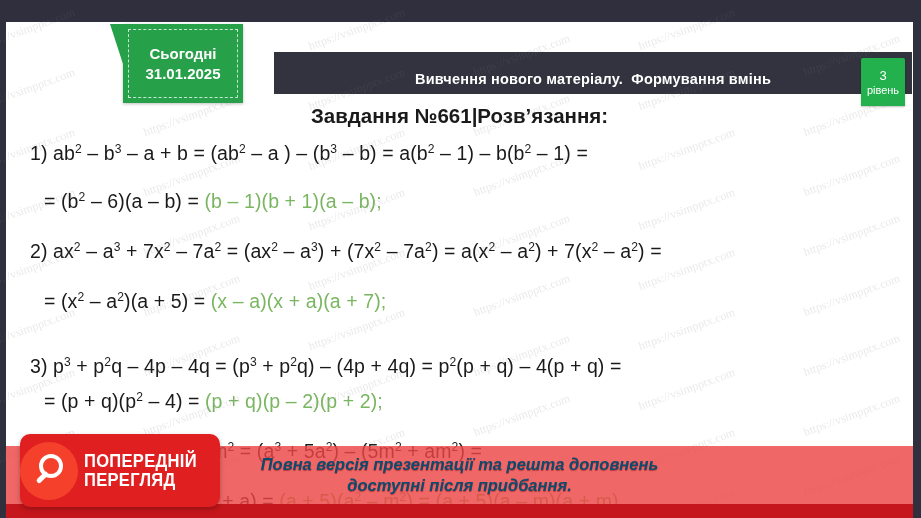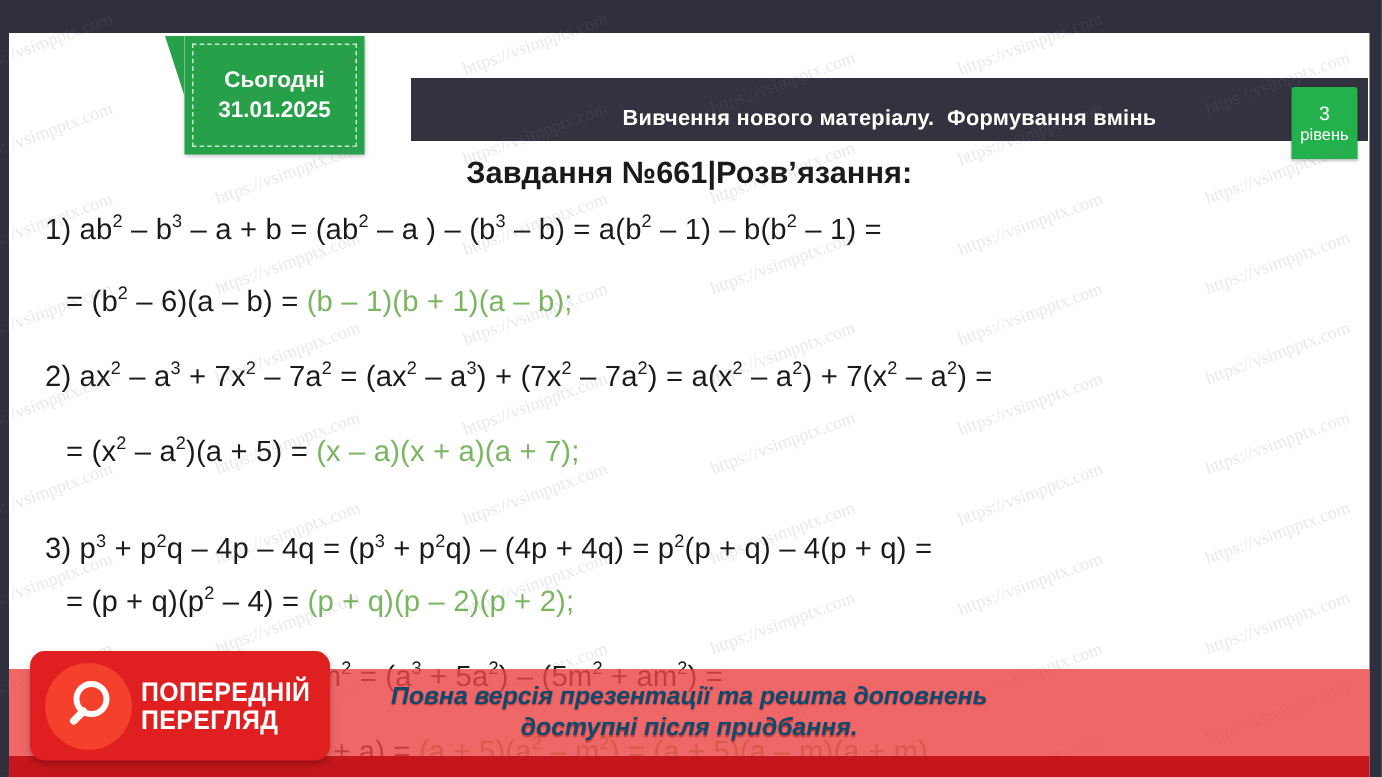--- a/index.html
+++ b/index.html
@@ -130,21 +130,21 @@
   .r7 { top:356px; left:38px; }
 
   
   .preview-badge {
     position:absolute;
     left:14px; top:412px;
     width:200px; height:73px;
     background:#e02020;
     border-radius:10px;
     display:flex; align-items:center; gap:6px;
-    padding-left:10px;
+    padding-left:0;
     box-shadow:0 2px 5px rgba(0,0,0,.25);
     z-index:6;
   }
   .magnifier {
     width:58px; height:58px; border-radius:50%;
     background:#f5402c;
     display:flex; align-items:center; justify-content:center;
     flex:0 0 auto;
   }
   .preview-text { line-height:1.02; }

